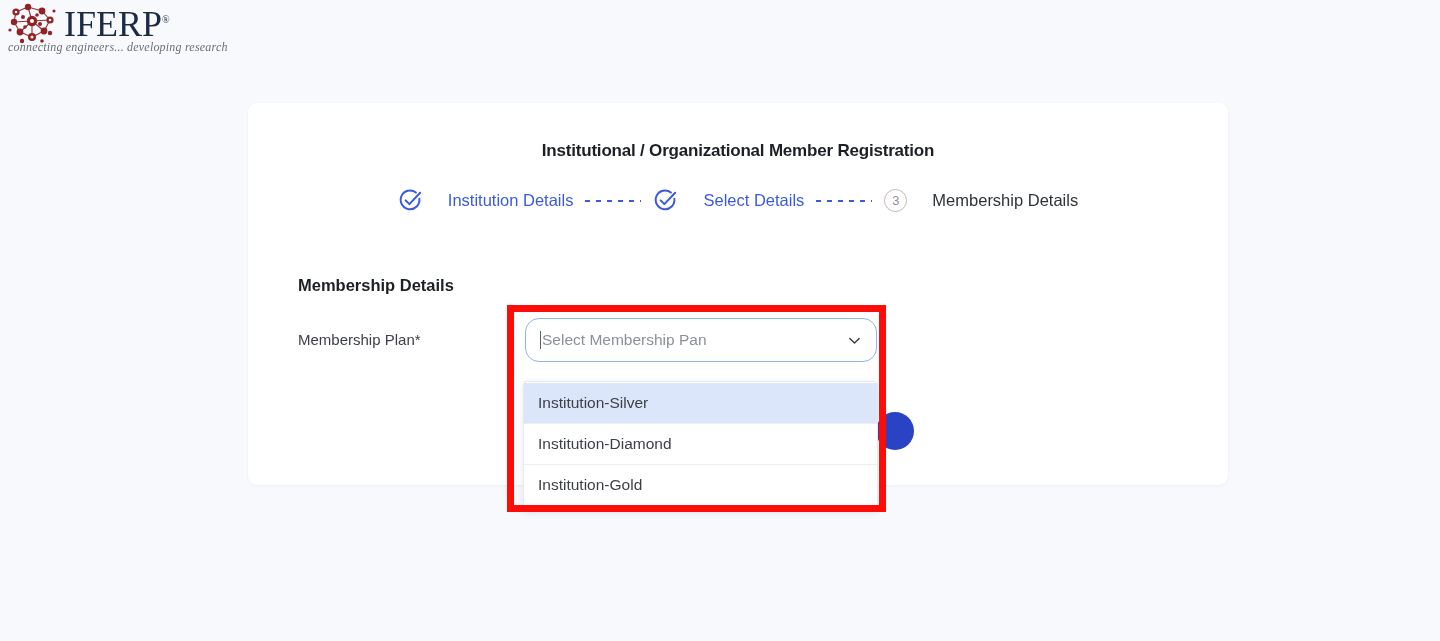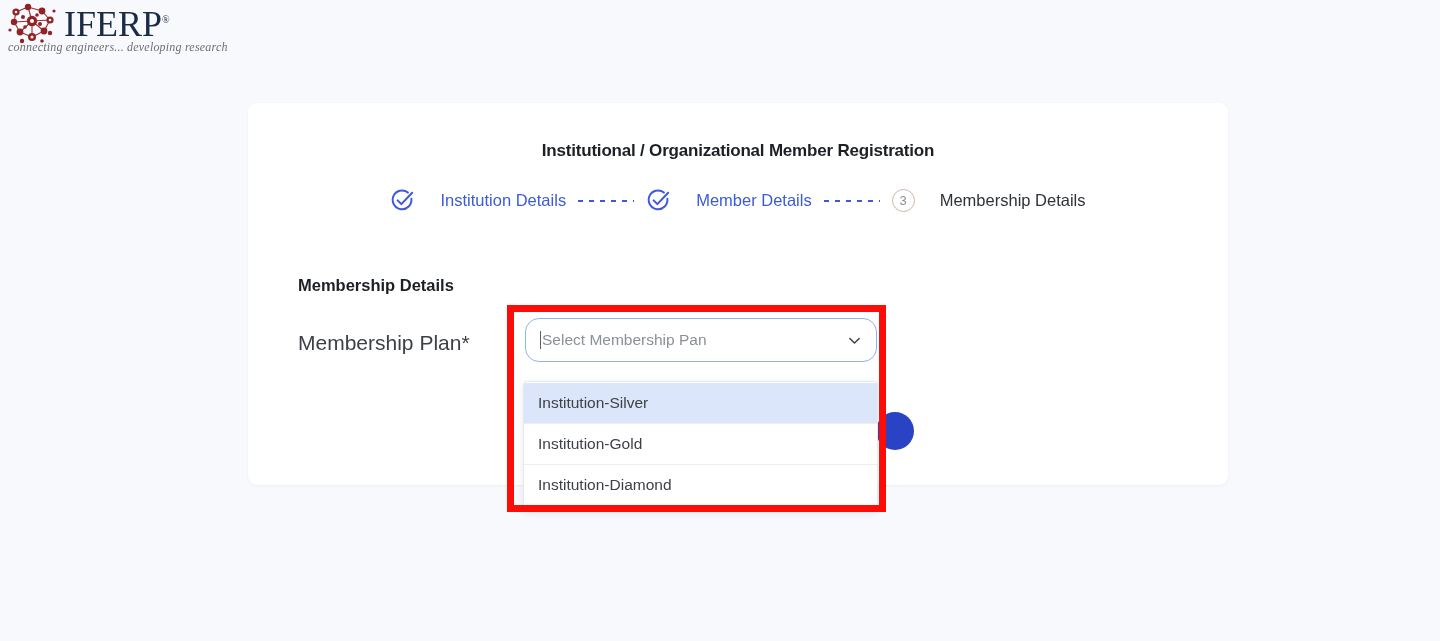--- a/index.html
+++ b/index.html
@@ -129,21 +129,21 @@
     left: 50px;
     top: 173px;
     font-size: 16.5px;
     font-weight: bold;
     color: #1c1f24;
   }
   .field-label {
     position: absolute;
     left: 50px;
     top: 228px;
-    font-size: 21px;
+    font-size: 15px;
     color: #3d4046;
   }
 
   .select-box {
     position: absolute;
     left: 277px;
     top: 215px;
     width: 352px;
     height: 44px;
     box-sizing: border-box;
@@ -297,21 +297,21 @@
 
     <div class="connector"></div>
 
     <div class="step done">
       <span class="step-icon">
         <svg viewBox="0 0 24 24" width="25" height="25" fill="none" aria-hidden="true">
           <path d="M20.5 10.2 A9 9 0 1 1 17.2 4.4" stroke="#3b5bdb" stroke-width="1.9" stroke-linecap="round"></path>
           <path d="M7.3 11.9 L10.9 15.5 L21.3 4.6" stroke="#3b5bdb" stroke-width="1.9" stroke-linecap="round" stroke-linejoin="round"></path>
         </svg>
       </span>
-      <span class="step-label">Member Details</span>
+      <span class="step-label">Select Details</span>
     </div>
 
     <div class="connector"></div>
 
     <div class="step current">
       <span class="step-num">3</span>
       <span class="step-label">Membership Details</span>
     </div>
 
   </div>
@@ -329,17 +329,17 @@
       </svg>
     </span>
   </div>
 
   <div class="round-btn"></div>
 
 </div>
 
 <div class="dropdown">
   <div class="dd-option highlight">Institution-Silver</div>
+  <div class="dd-option">Institution-Diamond</div>
   <div class="dd-option">Institution-Gold</div>
-  <div class="dd-option">Institution-Diamond</div>
 </div>
 
 <div class="annot-rect"></div>
 
 </body></html>

